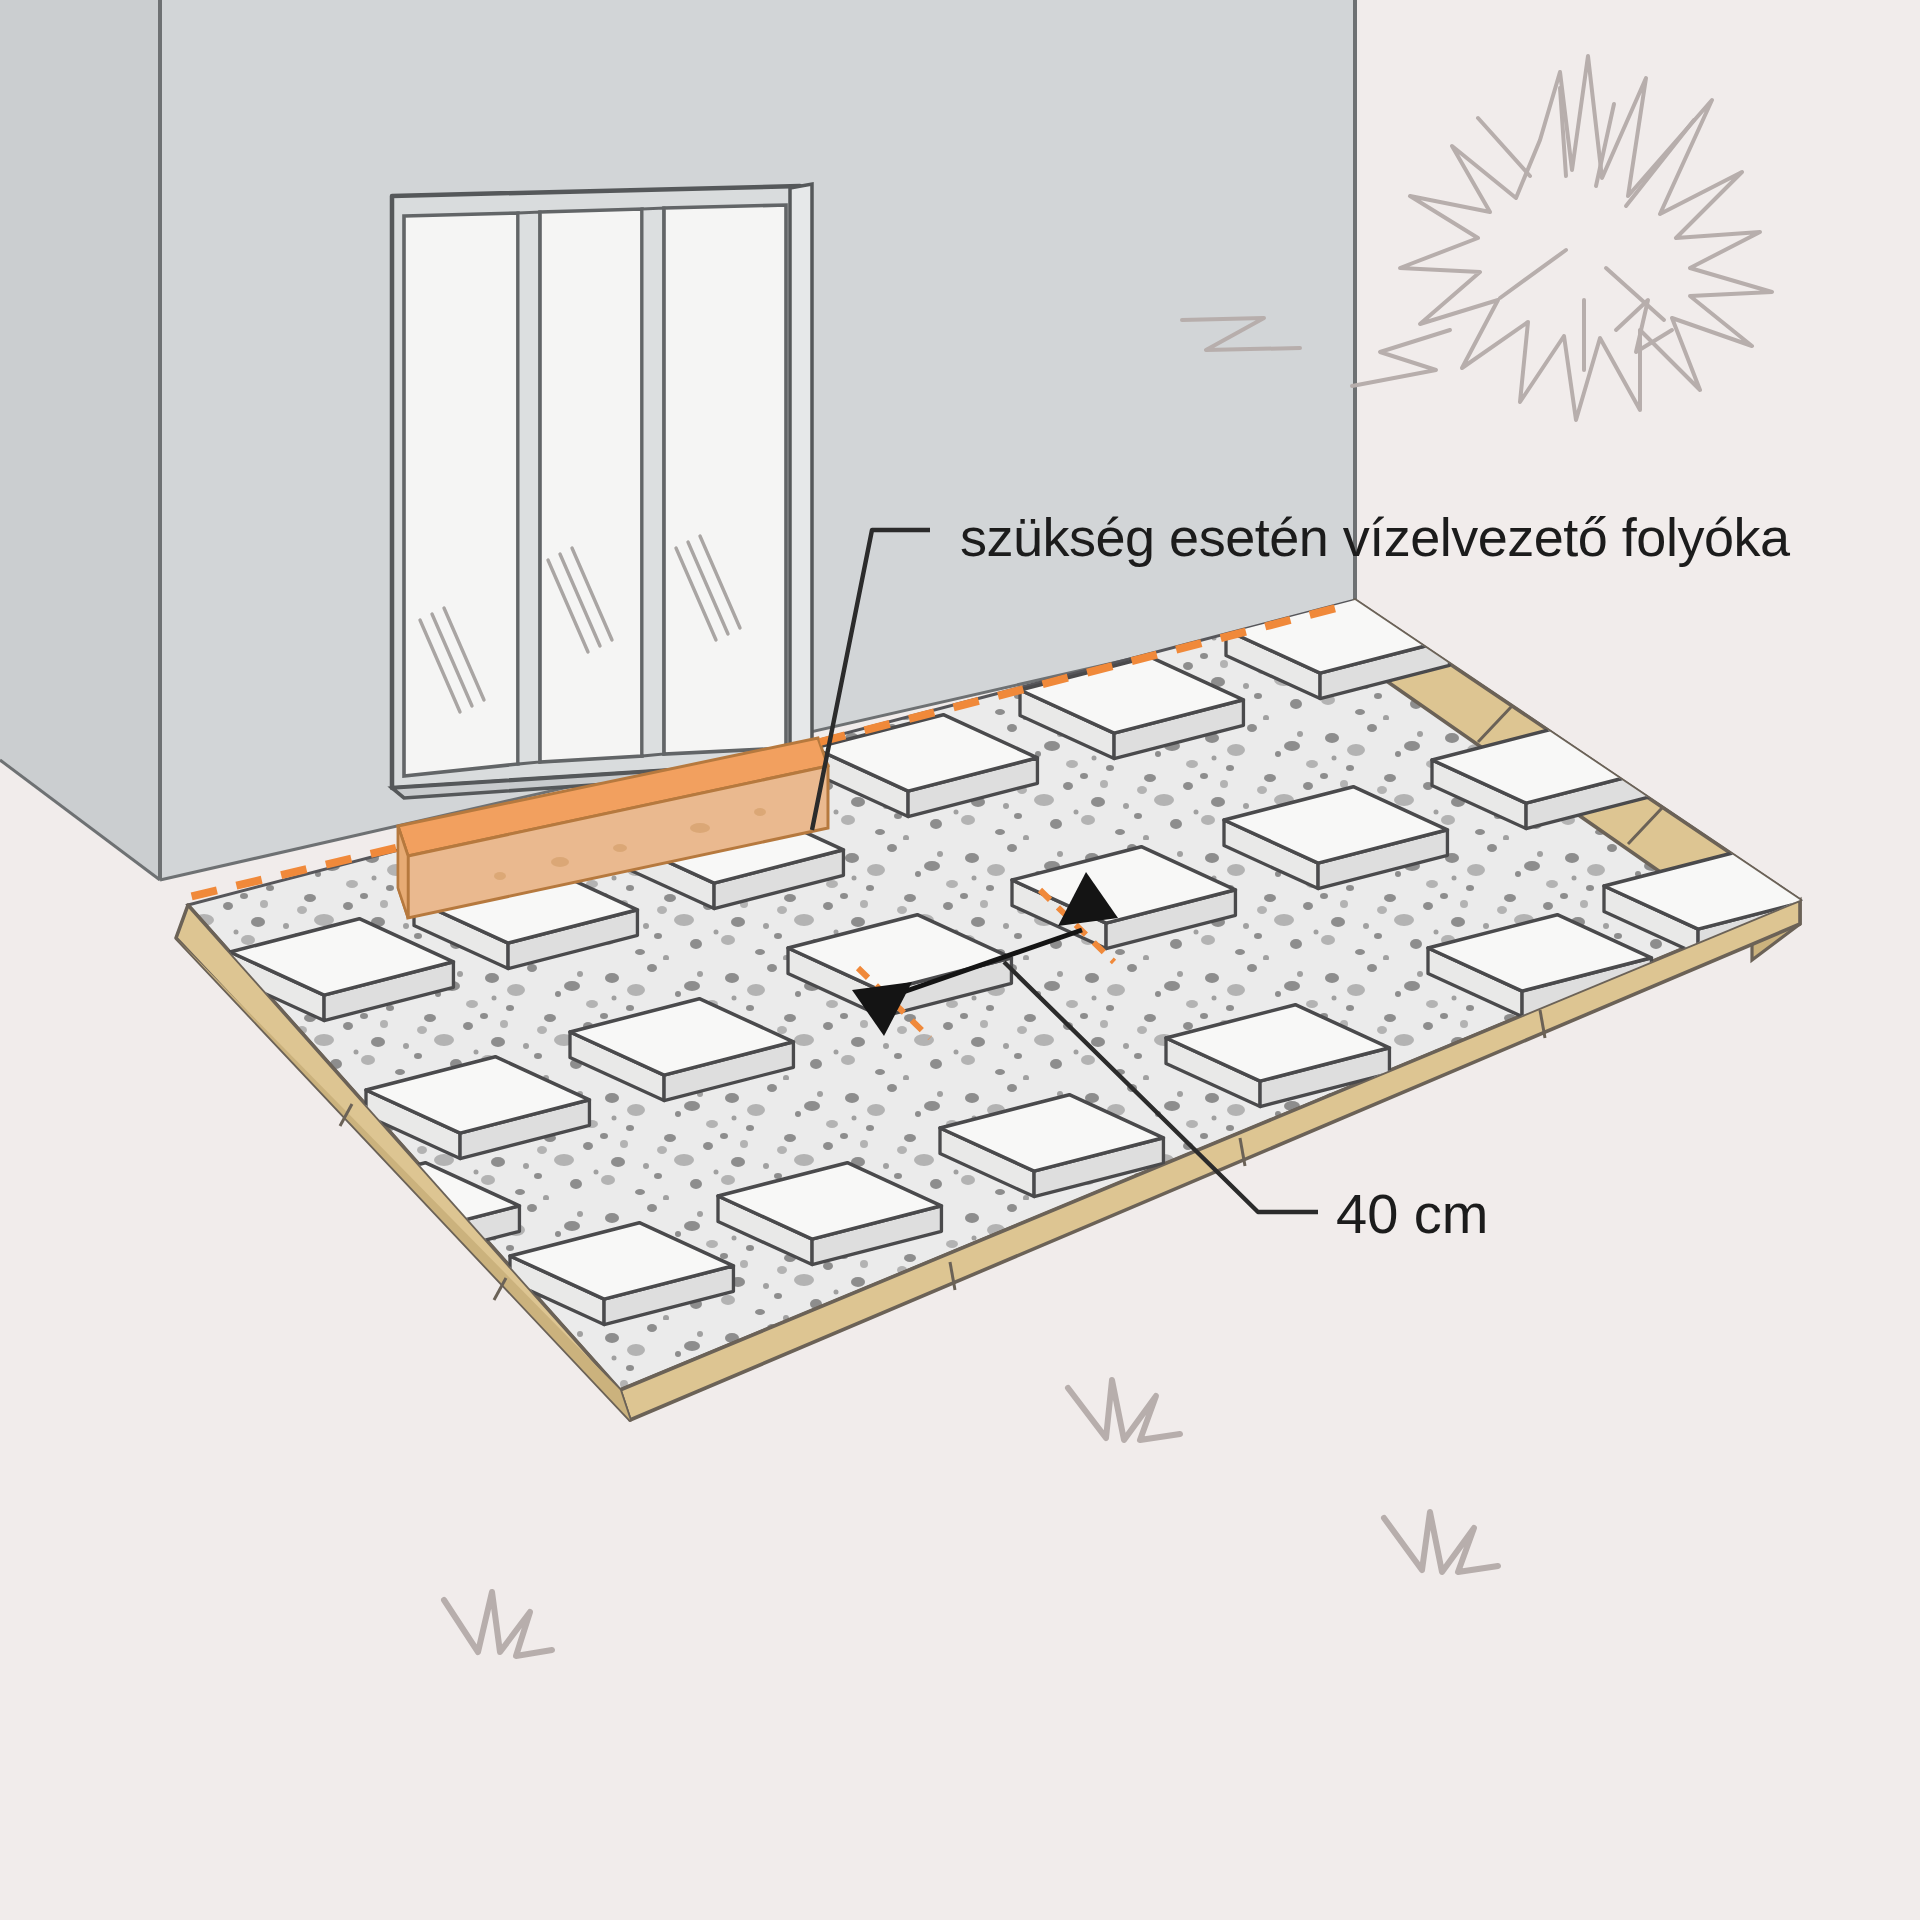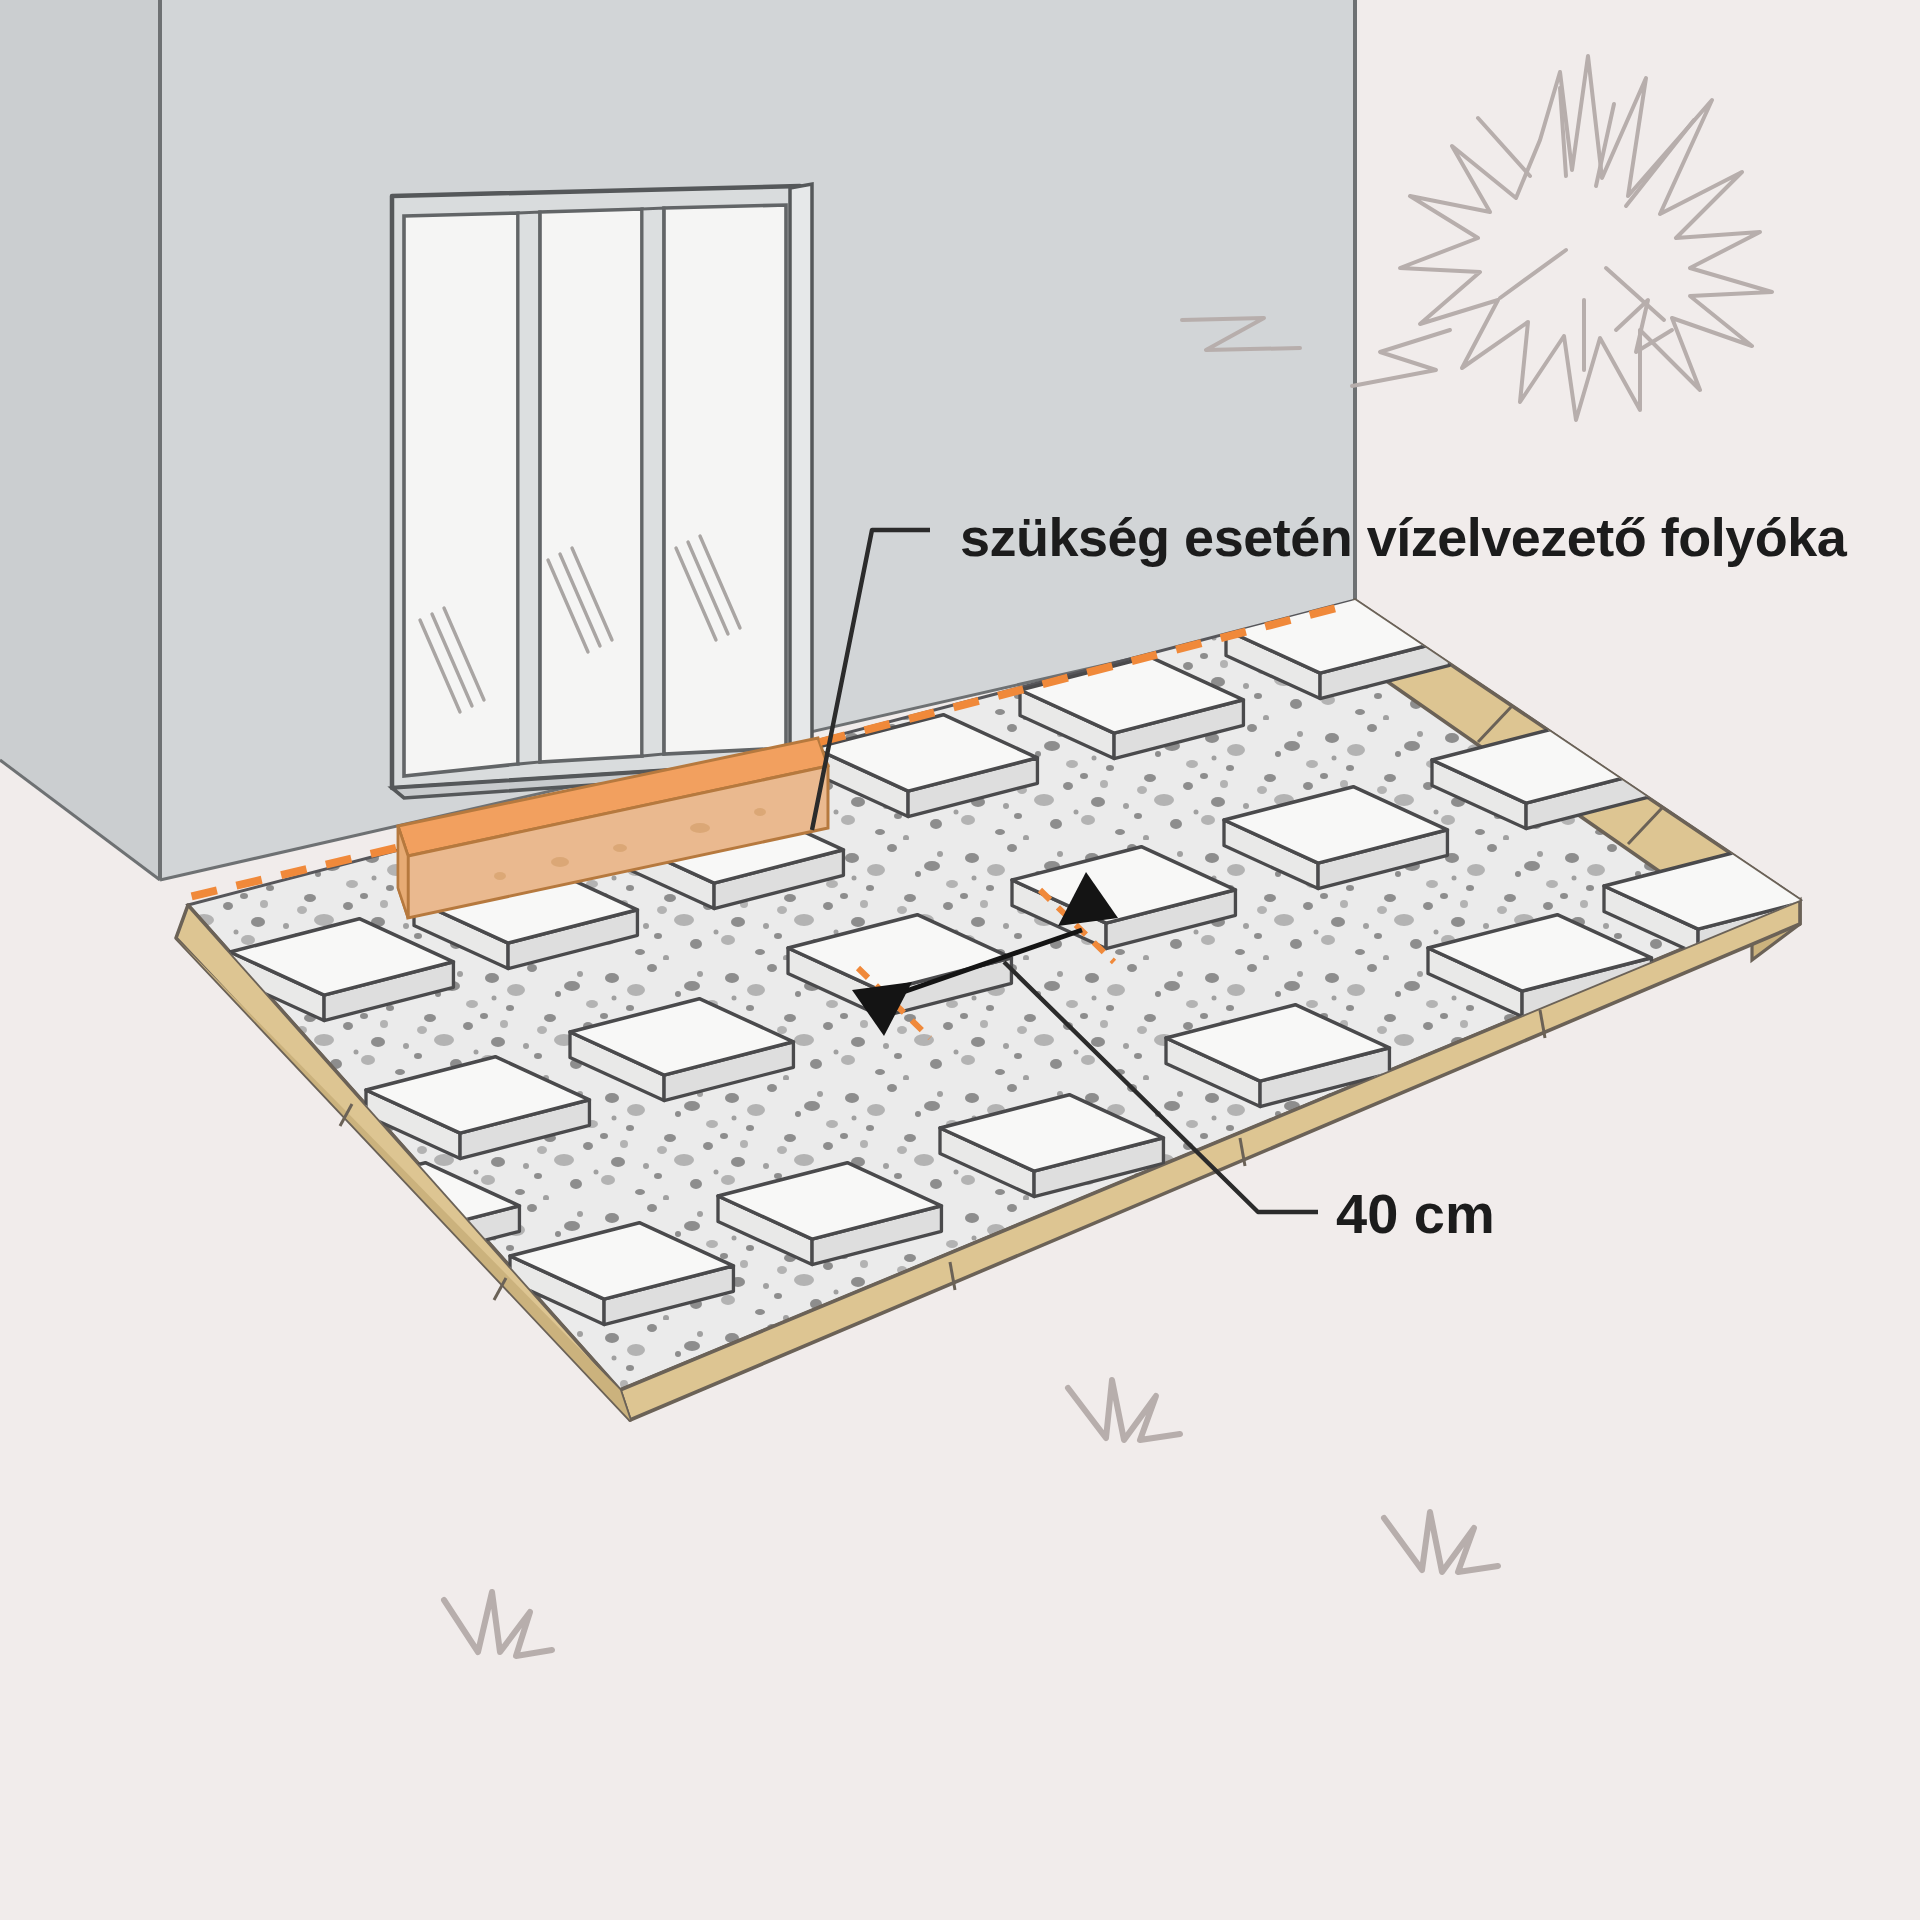--- a/index.html
+++ b/index.html
@@ -12,21 +12,20 @@
     height: 1920px;
     font-family: "Liberation Sans", sans-serif;
     overflow: hidden;
     position: relative;
   }
   #stage {
     position: absolute;
     inset: 0;
     width: 1920px;
     height: 1920px;
-    font-weight: bold;
   }
   svg.diagram {
     display: block;
     width: 1920px;
     height: 1920px;
   }
   .label-text {
     font-family: "Liberation Sans", sans-serif;
     font-size: 54px;
     fill: #1c1c1c;

